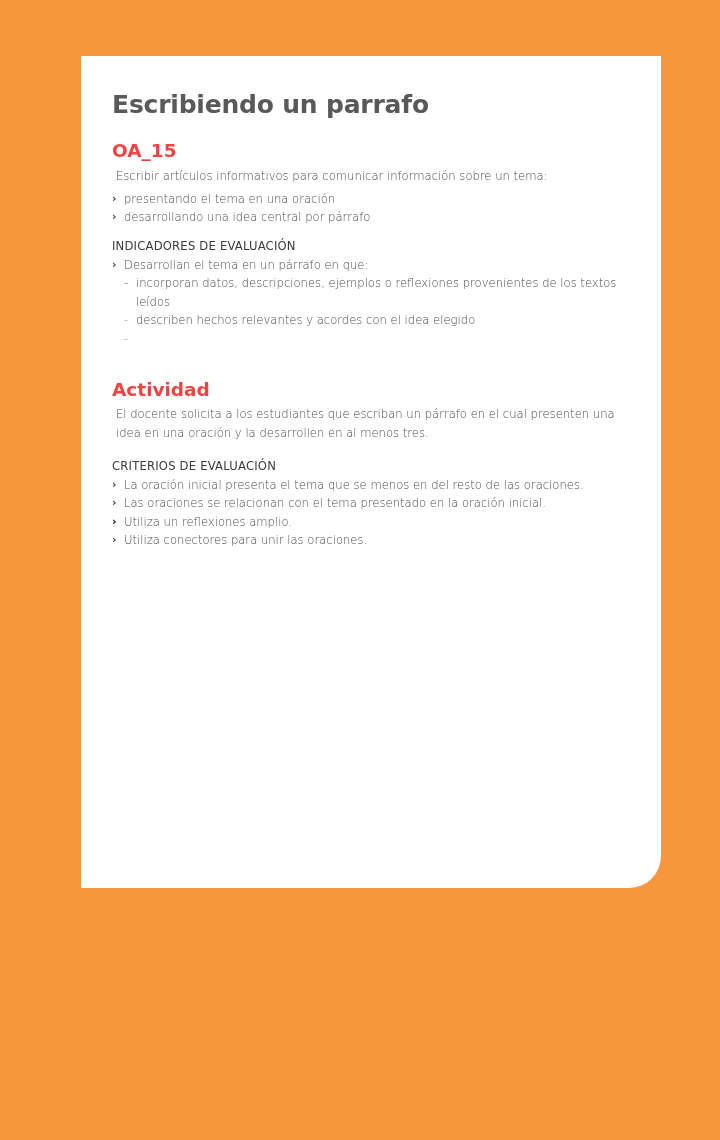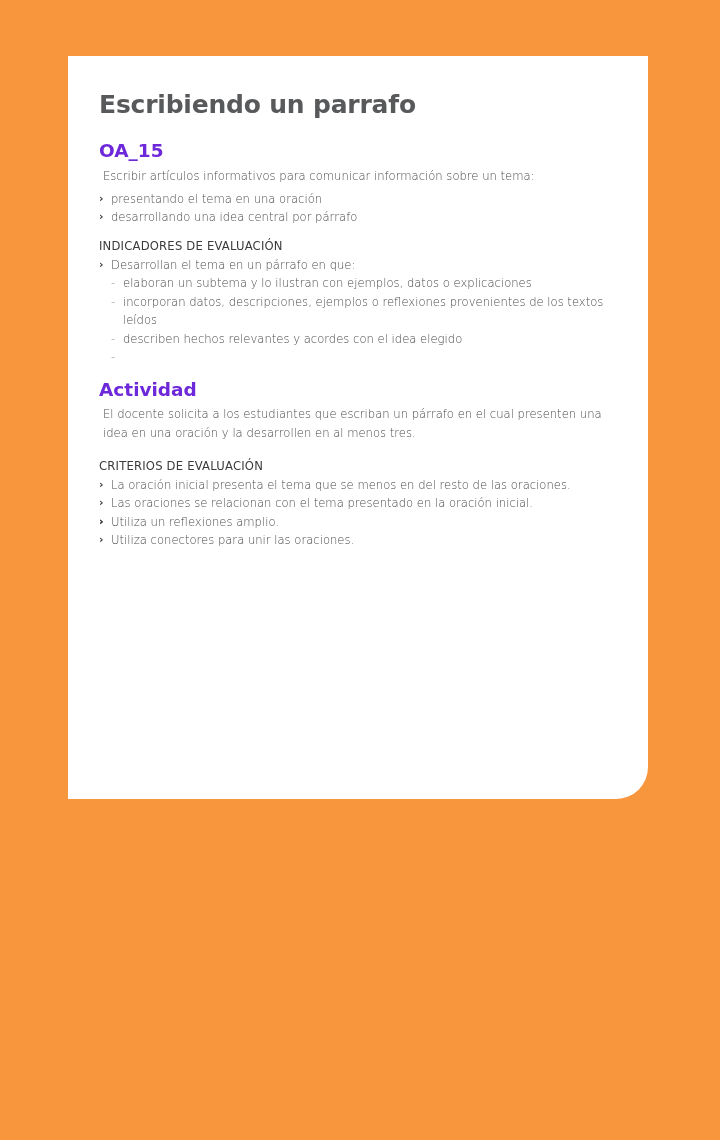--- a/index.html
+++ b/index.html
@@ -5,22 +5,22 @@
   html, body { margin:0; padding:0; }
   body {
     width:720px; height:1140px;
     background:#F7963D;
     position:relative;
     overflow:hidden;
     font-family:"DejaVu Sans", sans-serif;
   }
   .card {
     position:absolute;
-    left:68px; top:56px;
-    width:580px; height:743px;
+    left:81px; top:56px;
+    width:580px; height:832px;
     background:#FFFFFF;
     border-bottom-right-radius:32px;
     box-sizing:border-box;
     padding:0 0 0 30px;
   }
   .title {
     position:absolute; left:31px; top:90px;
     margin:0;
     font-family:"DejaVu Sans", sans-serif;
     font-weight:bold;
@@ -28,21 +28,21 @@
     color:#58595B;
     letter-spacing:-0.2px;
     top:34px;
   }
   .section-head {
     position:absolute; left:31px;
     margin:0;
     font-family:"DejaVu Sans", sans-serif;
     font-weight:bold;
     font-size:18.5px;
-    color:#6d28d9;
+    color:#ef4444;
   }
   .oa-head { top:84px; }
   .act-head { top:323px; }
   .text {
     font-family:"DejaVu Sans", sans-serif;
     font-size:11.6px;
     font-weight:300;
     color:#4A4A4A;
     line-height:18.5px;
     margin:4px;
@@ -89,21 +89,21 @@
       <li><span class="mk">›</span><span>desarrollando una idea central por párrafo</span></li>
     </ul>
   </div>
 
   <div class="block ind-block">
     <p class="sub-title">INDICADORES DE EVALUACIÓN</p>
     <ul class="arrow text">
       <li><span class="mk">›</span><span>Desarrollan el tema en un párrafo en que:</span></li>
     </ul>
     <ul class="dash text">
-      <li><span class="mk">-</span><span>elaboran un subtema y lo ilustran con ejemplos, datos o explicaciones</span></li>
+      <li><span class="mk">-</span></li>
       <li><span class="mk">-</span><span>incorporan datos, descripciones, ejemplos o reflexiones provenientes de los textos leídos</span></li>
       <li><span class="mk">-</span><span>describen hechos relevantes y acordes con el idea elegido</span></li>
       <li><span class="mk">-</span></li>
     </ul>
   </div>
 
   <h2 class="section-head act-head">Actividad</h2>
 
   <div class="block act-block">
     <p class="text">El docente solicita a los estudiantes que escriban un párrafo en el cual presenten una idea en una oración y la desarrollen en al menos tres.</p>

